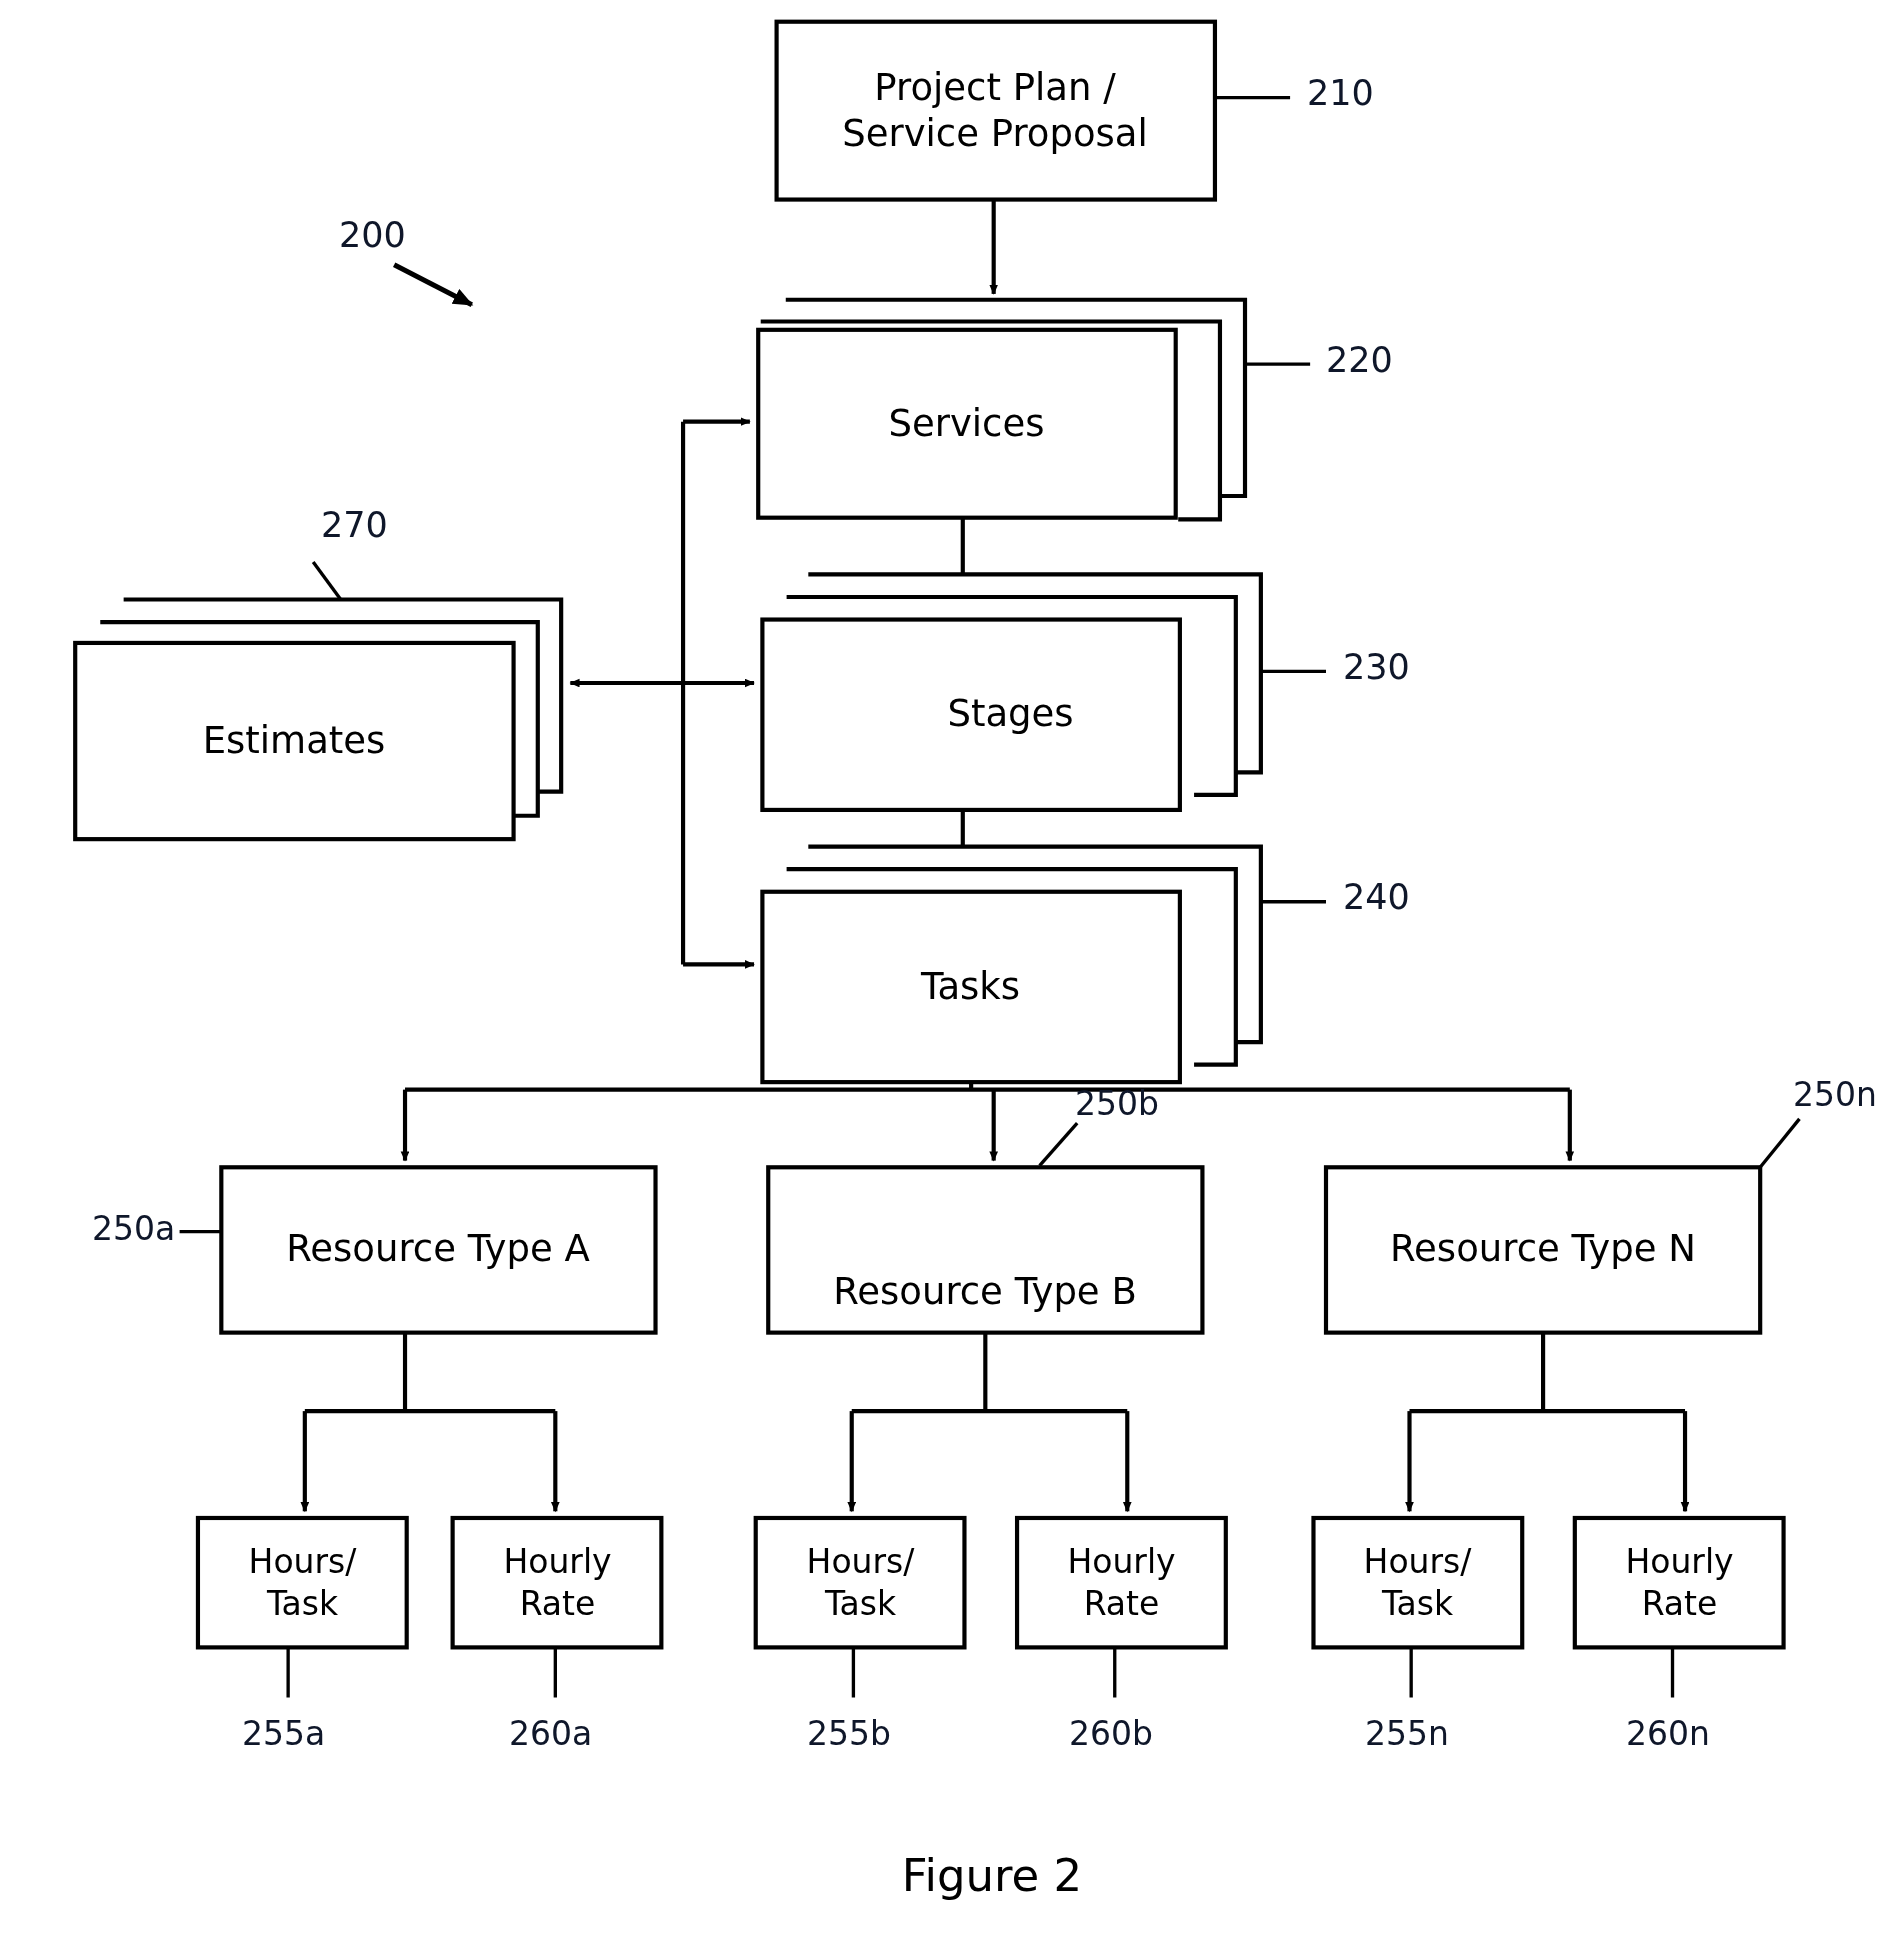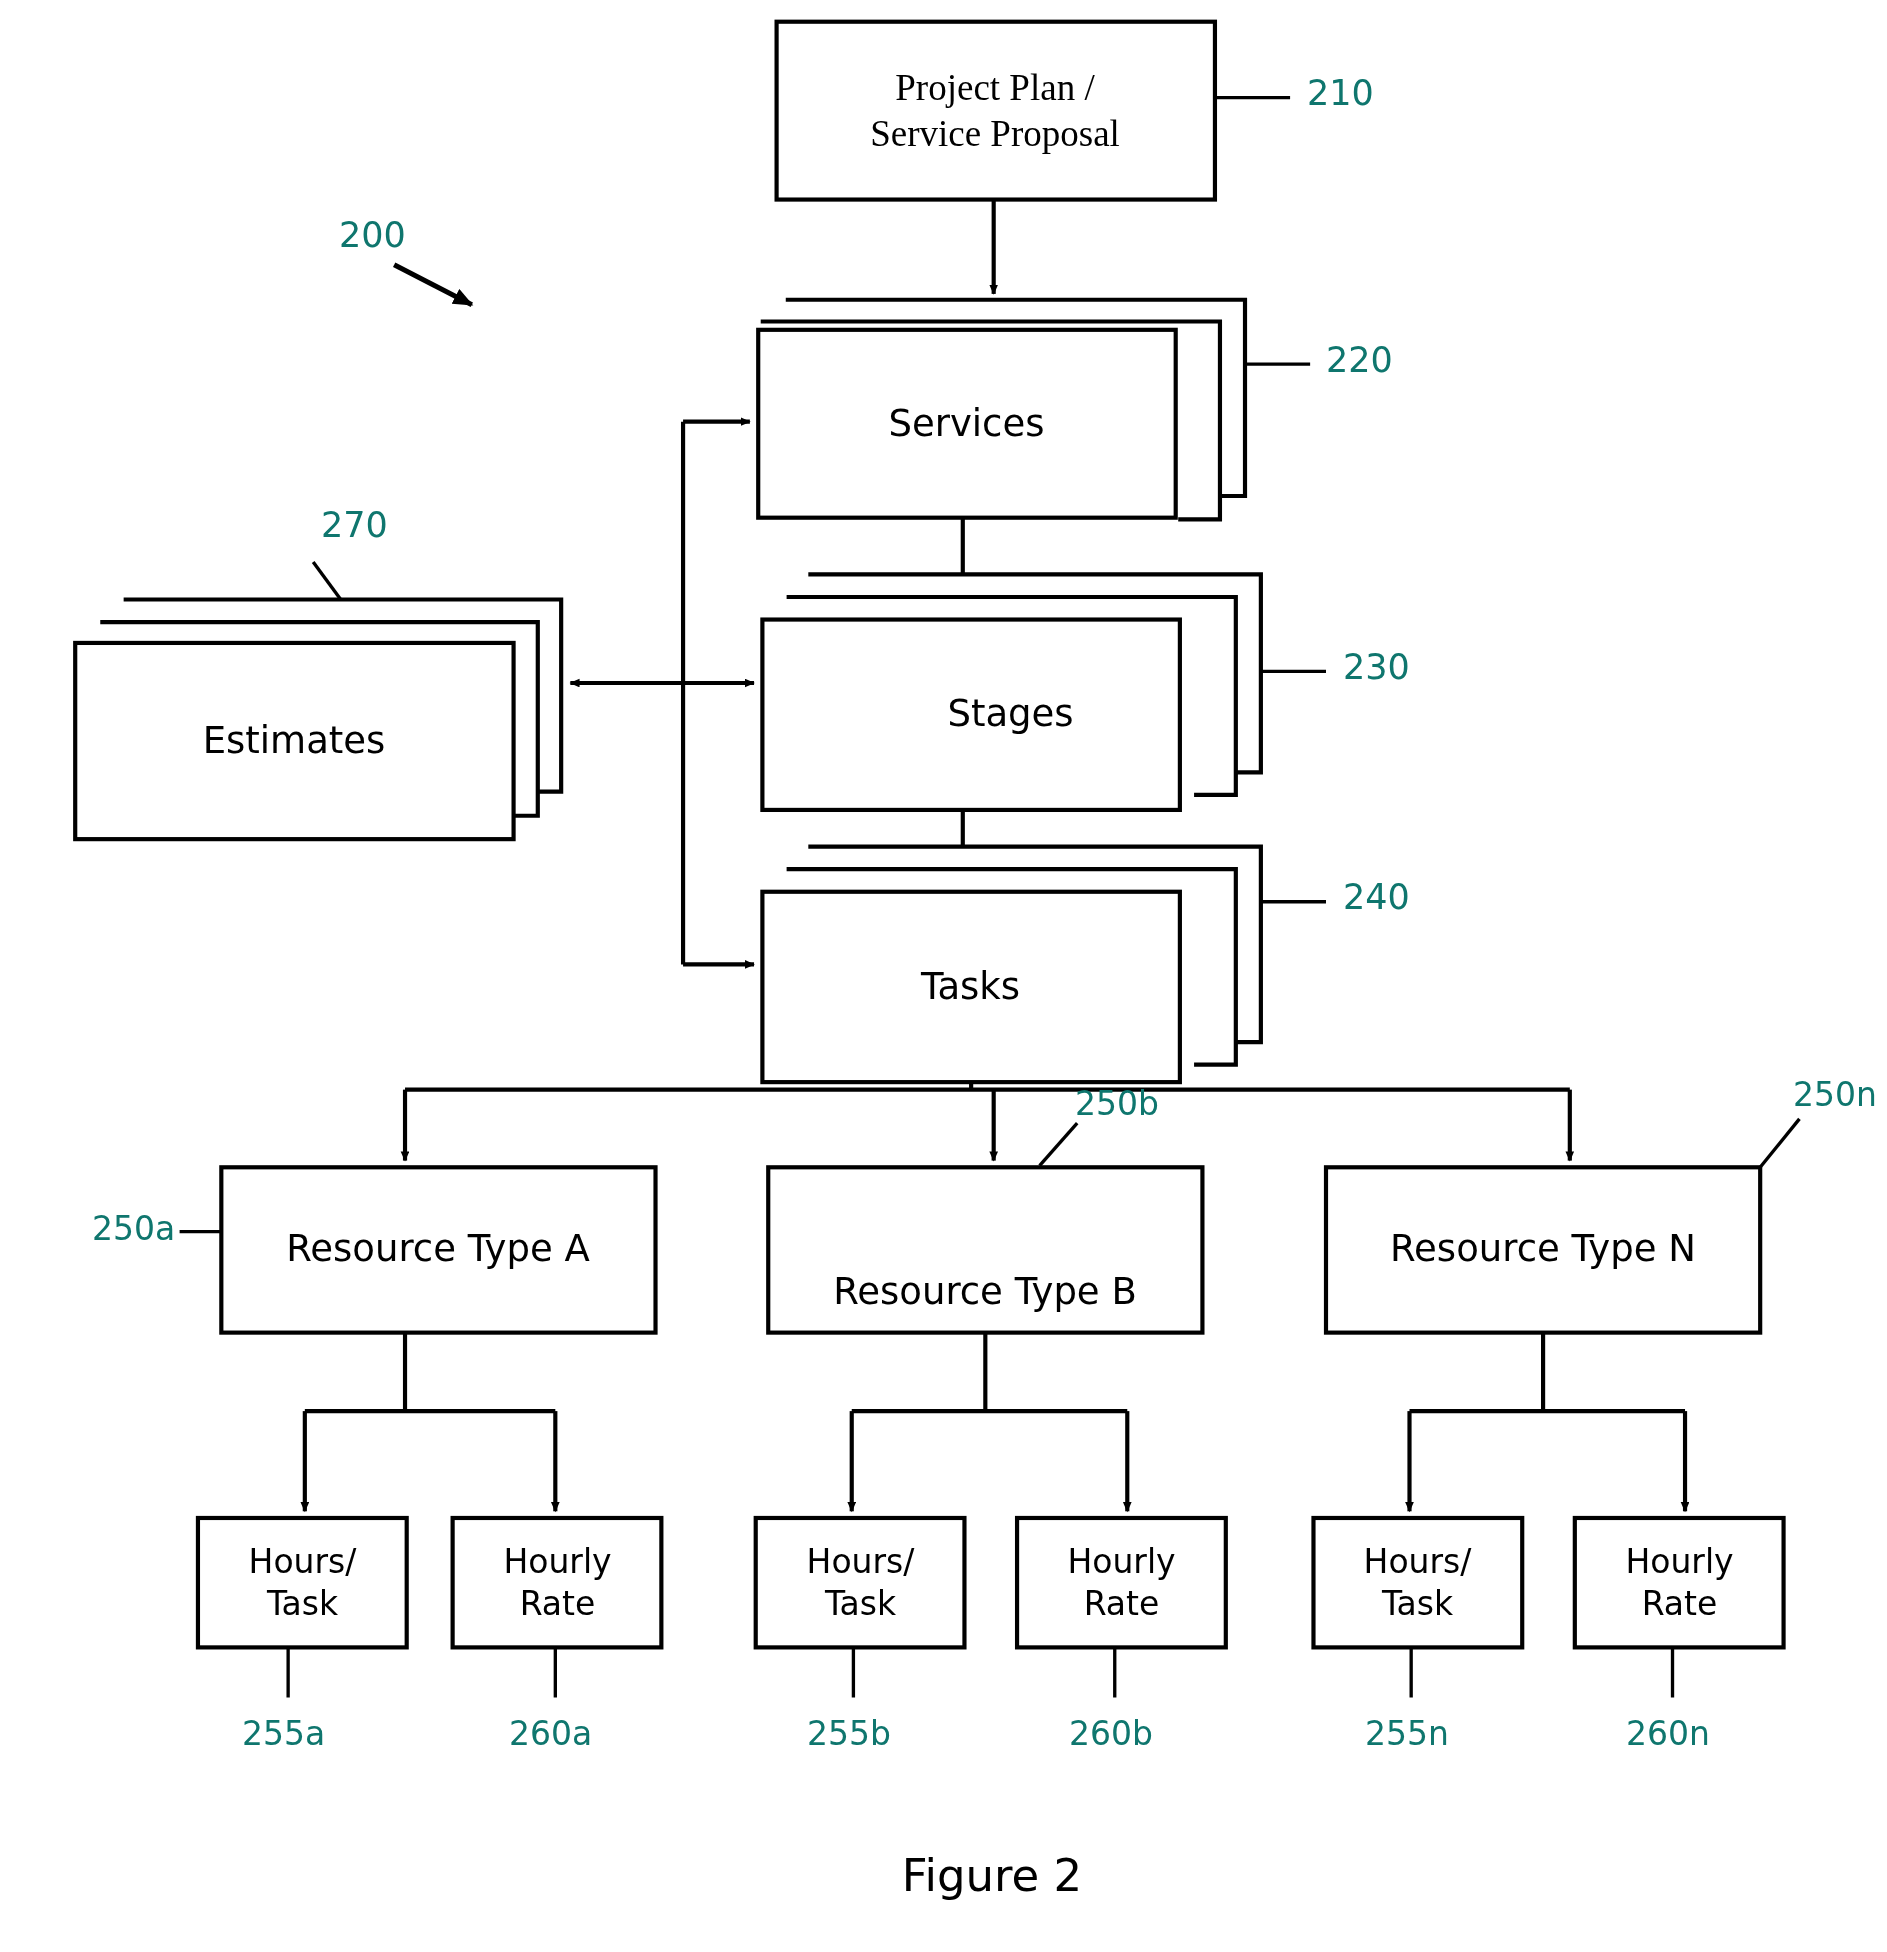--- a/index.html
+++ b/index.html
@@ -34,21 +34,21 @@
     text-align: center;
     line-height: 1.25;
     font-family: "DejaVu Sans", sans-serif;
     color: #000;
     white-space: pre-line;
     pointer-events: none;
   }
   .reflabel {
     position: absolute;
     font-family: "DejaVu Sans", sans-serif;
-    color: #0f766e;
+    color: #0f172a;
     white-space: nowrap;
   }
   .fig-caption {
     position: absolute;
     width: 100%;
     text-align: center;
     font-family: "DejaVu Sans", sans-serif;
     font-size: 45px;
     color: #000;
   }
@@ -146,21 +146,21 @@
       <path d="M1688,1690 L1688,1810" stroke-width="5" marker-end="url(#arrowFill)"></path>
       <path d="M2018,1690 L2018,1810" stroke-width="5" marker-end="url(#arrowFill)"></path>
       <rect x="1573" y="1818" width="250" height="155" fill="#fff" stroke-width="5"></rect>
       <rect x="1886" y="1818" width="250" height="155" fill="#fff" stroke-width="5"></rect>
       <path d="M1690,1973 L1690,2033" stroke-width="4"></path>
       <path d="M2003,1973 L2003,2033" stroke-width="4"></path>
 
     </g>
   </svg>
 
-  <div class="boxtext" style="left:776px; top:22px; width:438px; height:178px; font-size:37px;font-family:Liberation Serif, serif;">Project Plan /
+  <div class="boxtext" style="left:776px; top:22px; width:438px; height:178px; font-size:37px;">Project Plan /
 Service Proposal</div>
 
   <div class="reflabel" style="left:1307px; top:73px; font-size:35px;">210</div>
 
   <div class="reflabel" style="left:339px; top:215px; font-size:35px;">200</div>
 
   <div class="boxtext" style="left:758px; top:330px; width:417px; height:188px; font-size:37px;">Services</div>
 
   <div class="reflabel" style="left:1326px; top:340px; font-size:35px;">220</div>
 

